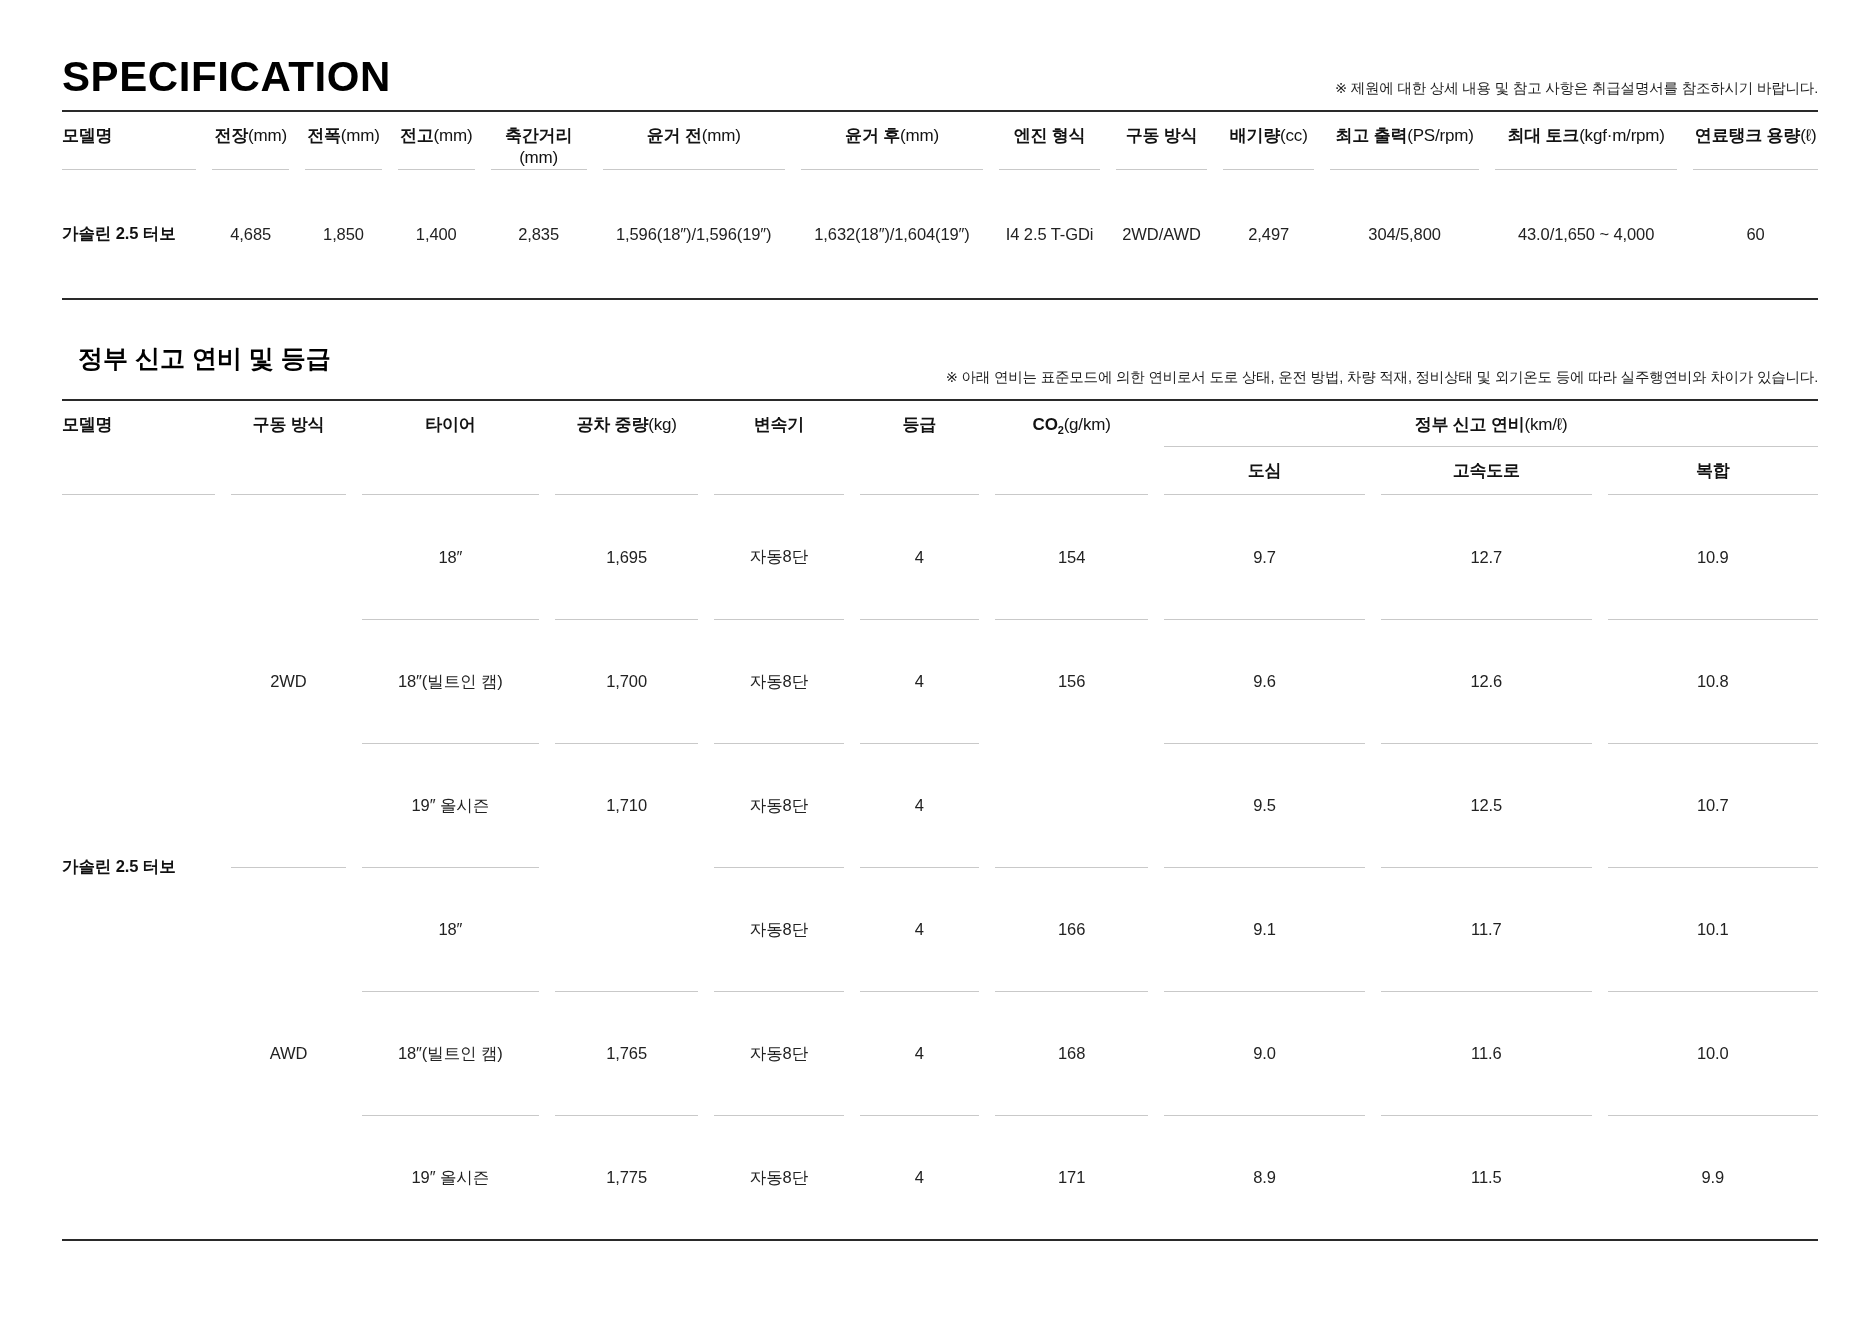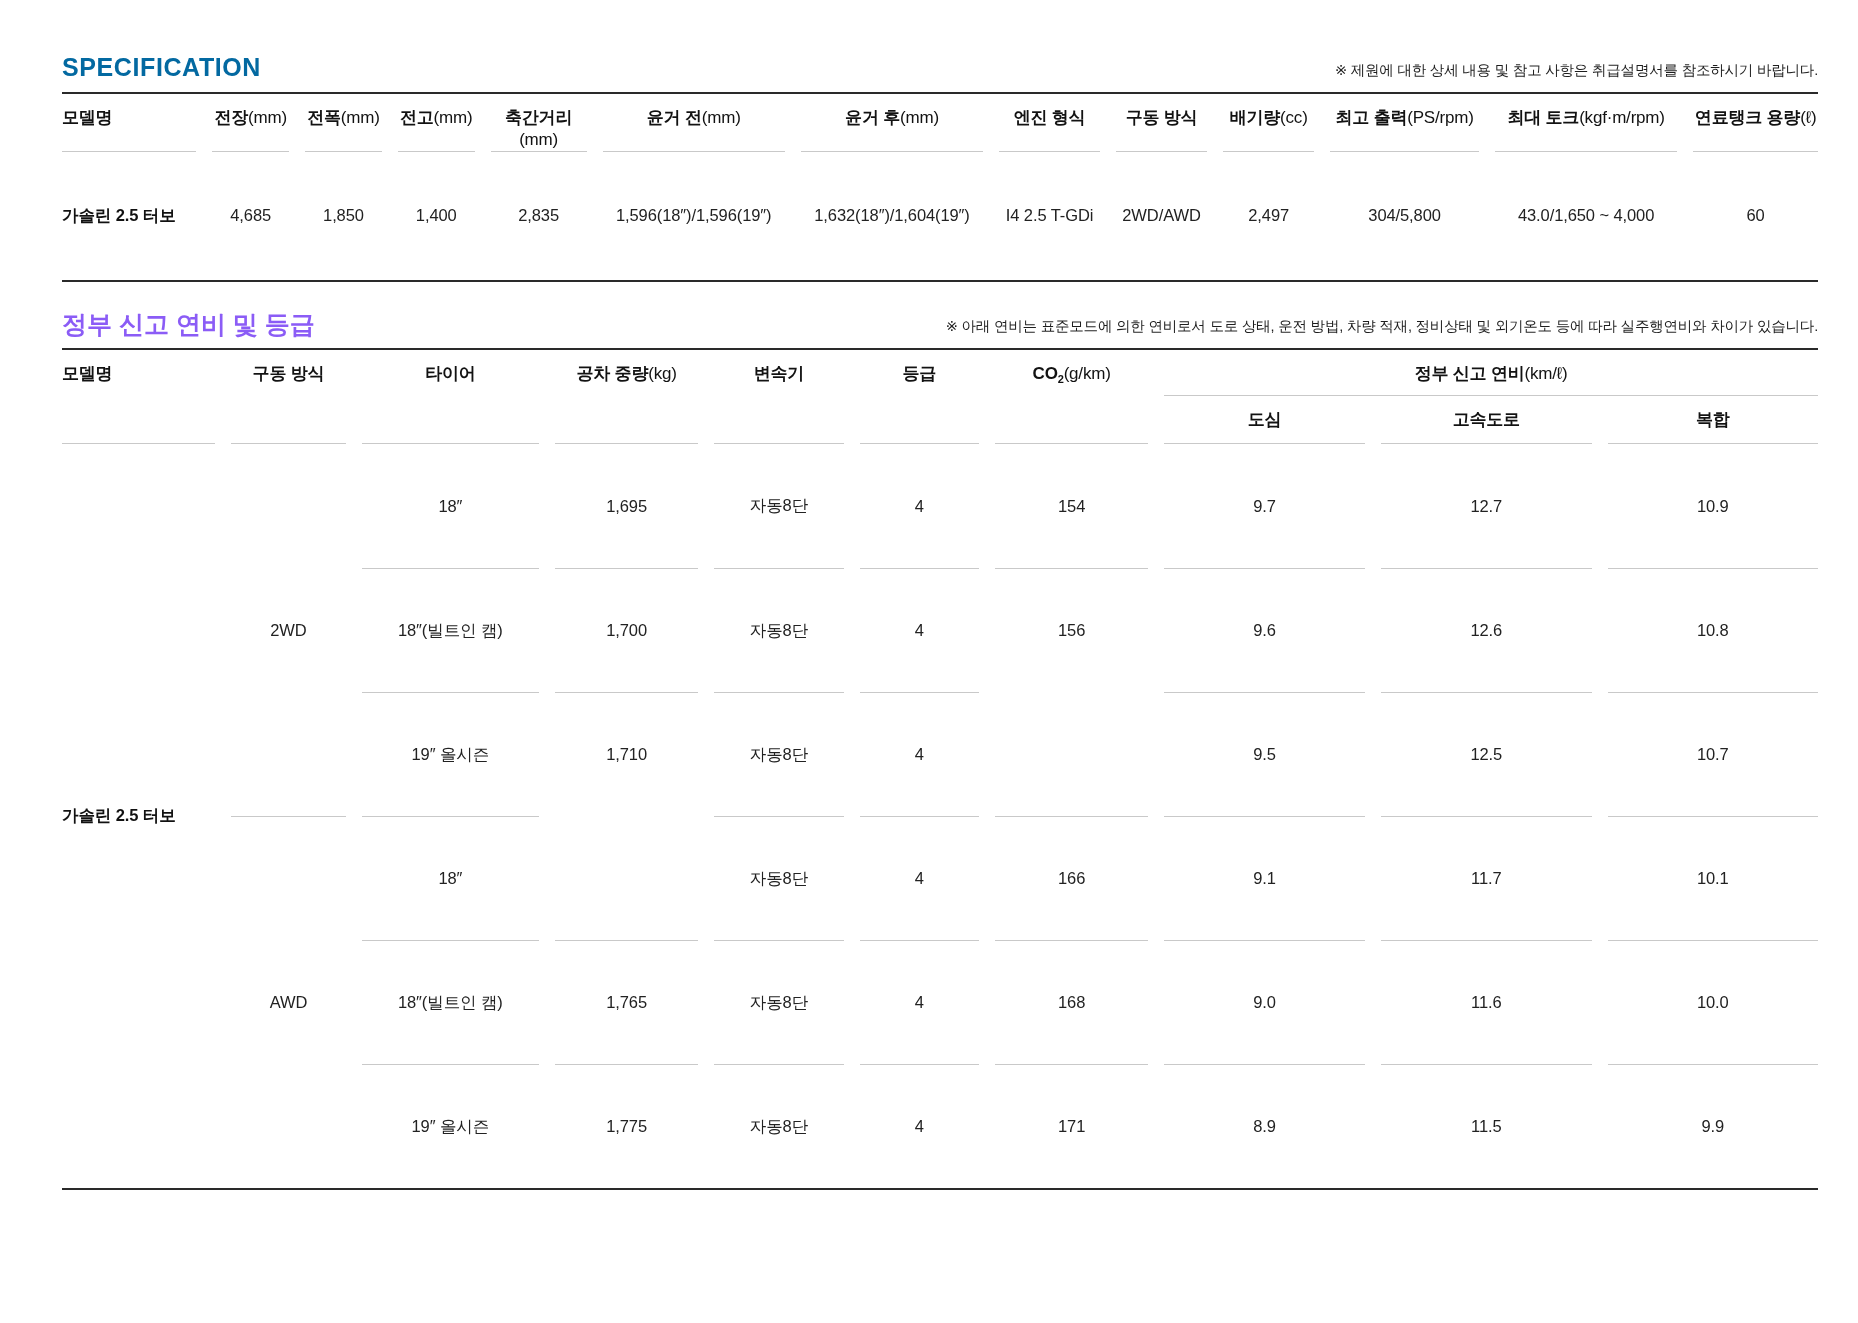--- a/index.html
+++ b/index.html
@@ -8,22 +8,22 @@
     font-family:"Liberation Sans","DejaVu Sans",sans-serif;
     color:#1b1b1b;-webkit-font-smoothing:antialiased;
   }
   .page{padding:54px 40px 0 62px;}
 
   
   .titlebar{
     display:flex;justify-content:space-between;align-items:flex-end;
     padding-bottom:10px;border-bottom:2px solid #2a2a2a;
   }
-  h1.title{margin:0;font-size:25px;font-weight:600;letter-spacing:.6px;color:#0369a1;line-height:1.1;}
-  h2.title{margin:0;font-size:25px;font-weight:700;color:#8b5cf6;line-height:1.15;}
+  h1.title{margin:0;font-size:42px;font-weight:600;letter-spacing:.6px;color:#000000;line-height:1.1;}
+  h2.title{margin:16px;font-size:25px;font-weight:700;color:#000000;line-height:1.15;}
   .note{font-size:14.5px;color:#1e1e1e;letter-spacing:-.2px;padding-bottom:2px;}
   .sec2{margin-top:28px;}
 
   
   :root{
     --t1cols:1.4fr .8fr .8fr .8fr 1fr 1.9fr 1.9fr 1.05fr .95fr .95fr 1.55fr 1.9fr 1.3fr;
     --t2cols:1.6fr 1.2fr 1.85fr 1.5fr 1.35fr 1.25fr 1.6fr 2.1fr 2.2fr 2.2fr;
     --gray:#c9c9c9;
   }
   .thead{display:grid;column-gap:16px;}

